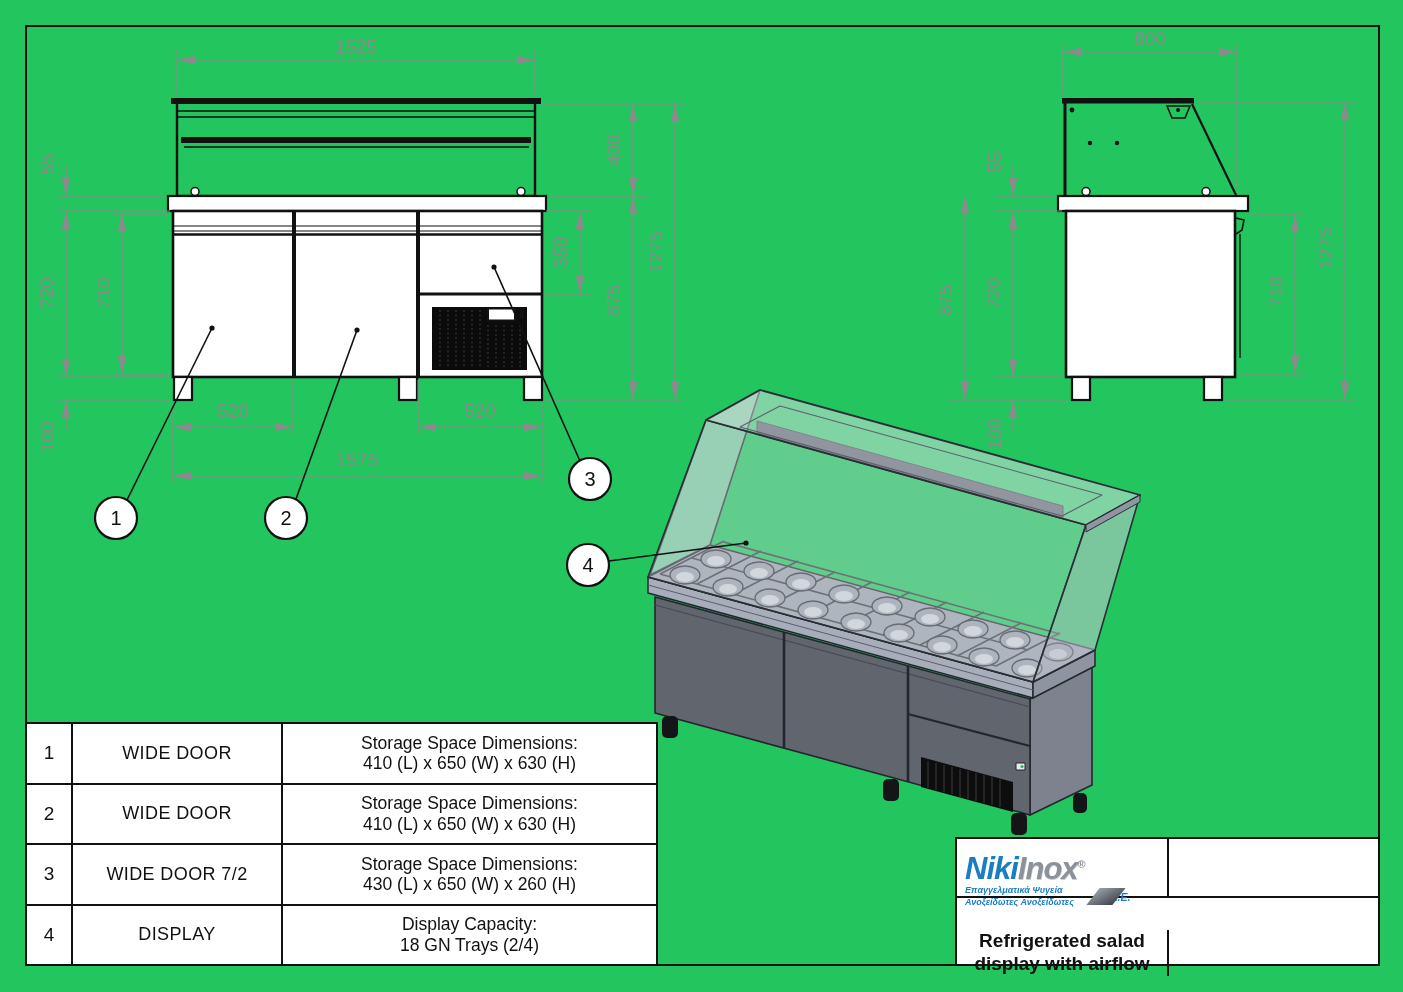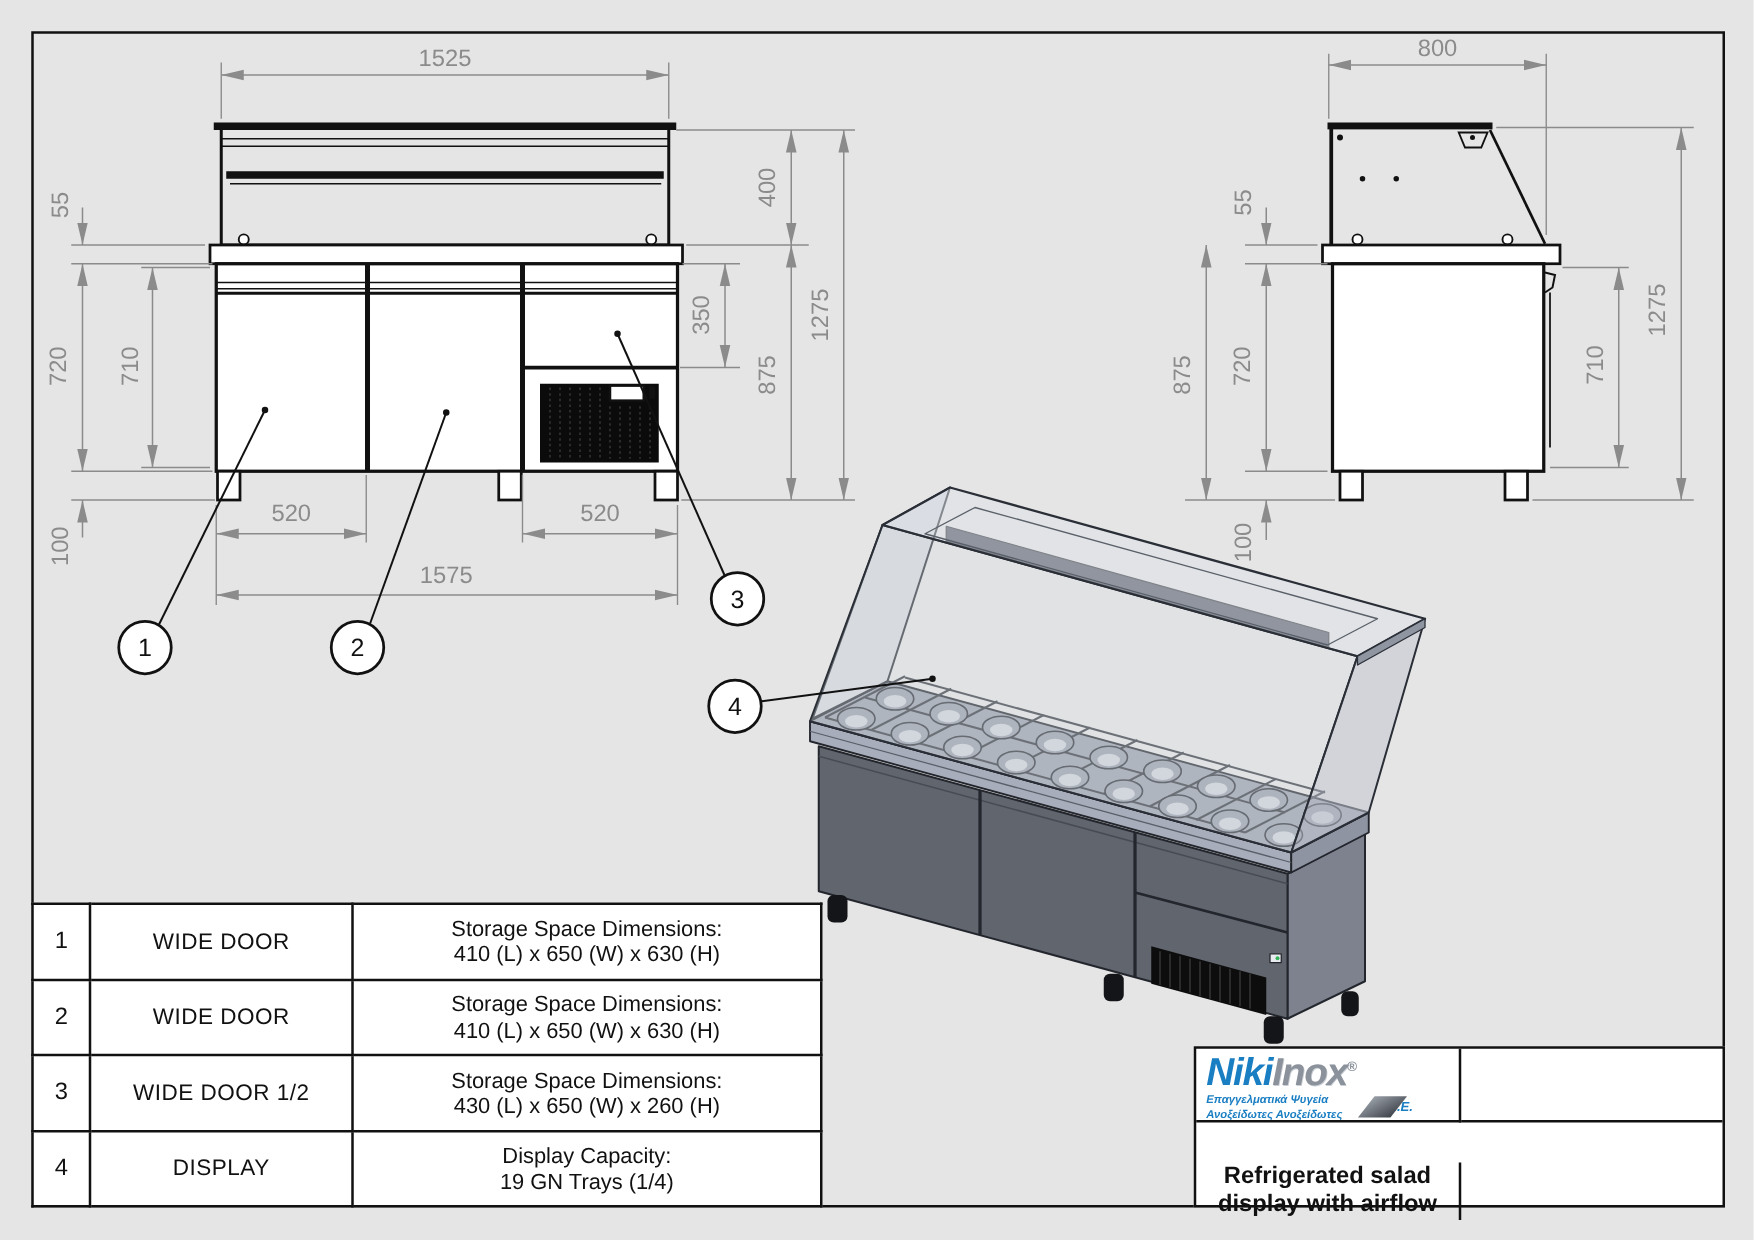--- a/index.html
+++ b/index.html
@@ -1,18 +1,18 @@
 <!DOCTYPE html>
 <html><head>
 <meta charset="utf-8">
 <style>
   * { margin:0; padding:0; box-sizing:border-box; }
   html,body { background:#ffffff; }
   .page {
-    position:relative; width:1403px; height:992px; background:#e5e5e5;
+    position:relative; width:1403px; height:992px; background:#22c55e;
     font-family:"Liberation Sans", sans-serif; overflow:hidden;
   }
   .frame {
     position:absolute; left:25px; top:25px; width:1355px; height:941px;
     border:2px solid #111111;
   }
   svg.drawing { position:absolute; left:0; top:0; }
 
   
   table.parts {
@@ -28,21 +28,21 @@
   td.c-desc { font-size:17.5px; line-height:1.18;margin-left:12px; }
 
   
   .titleblock {
     position:absolute; left:955px; top:837px; width:425px; height:129px;
     border:2px solid #111111; display:grid;
     grid-template-columns:212px 1fr; grid-template-rows:59px 1fr;
     background:#ffffff;
   }
   .tb-cell { position:relative; }
-  .tb-logo  { border-right:2px solid #111; border-bottom:2px solid #111; padding:3px 6px 2px 8px; }
+  .tb-logo  { border-right:2px solid #111; border-bottom:2px solid #111; padding:14px 6px 2px 8px; }
   .tb-empty { border-bottom:2px solid #111; }
   .tb-name  { border-right:2px solid #111; display:flex; flex-direction:column;
               align-items:center; justify-content:center;
               font-weight:bold; font-size:19px; line-height:1.2; color:#111;margin-top:32px; }
   .tb-model { display:flex; align-items:center; justify-content:center;
               font-weight:bold; font-size:20px; letter-spacing:0.5px; color:#111; }
 
   .logo-main { font-style:italic; font-weight:bold; font-size:31px; line-height:1;
                letter-spacing:-1px; white-space:nowrap; }
   .logo-niki { color:#1a7ec2; }
@@ -361,32 +361,32 @@
     <tr>
       <td class="c-no">2</td>
       <td class="c-name">WIDE DOOR</td>
       <td class="c-desc">
         <div>Storage Space Dimensions:</div>
         <div>410 (L) x 650 (W) x 630 (H)</div>
       </td>
     </tr>
     <tr>
       <td class="c-no">3</td>
-      <td class="c-name">WIDE DOOR 1/2</td>
+      <td class="c-name">WIDE DOOR 7/2</td>
       <td class="c-desc">
         <div>Storage Space Dimensions:</div>
         <div>430 (L) x 650 (W) x 260 (H)</div>
       </td>
     </tr>
     <tr>
       <td class="c-no">4</td>
       <td class="c-name">DISPLAY</td>
       <td class="c-desc">
         <div>Display Capacity:</div>
-        <div>19 GN Trays (1/4)</div>
+        <div>18 GN Trays (2/4)</div>
       </td>
     </tr>
   </tbody>
     </table>
 
   <div class="titleblock">
     <div class="tb-cell tb-logo">
       <div class="logo-main">
         <span class="logo-niki">Niki</span><span class="logo-inox">Inox</span><span class="logo-reg">®</span>
       </div>

